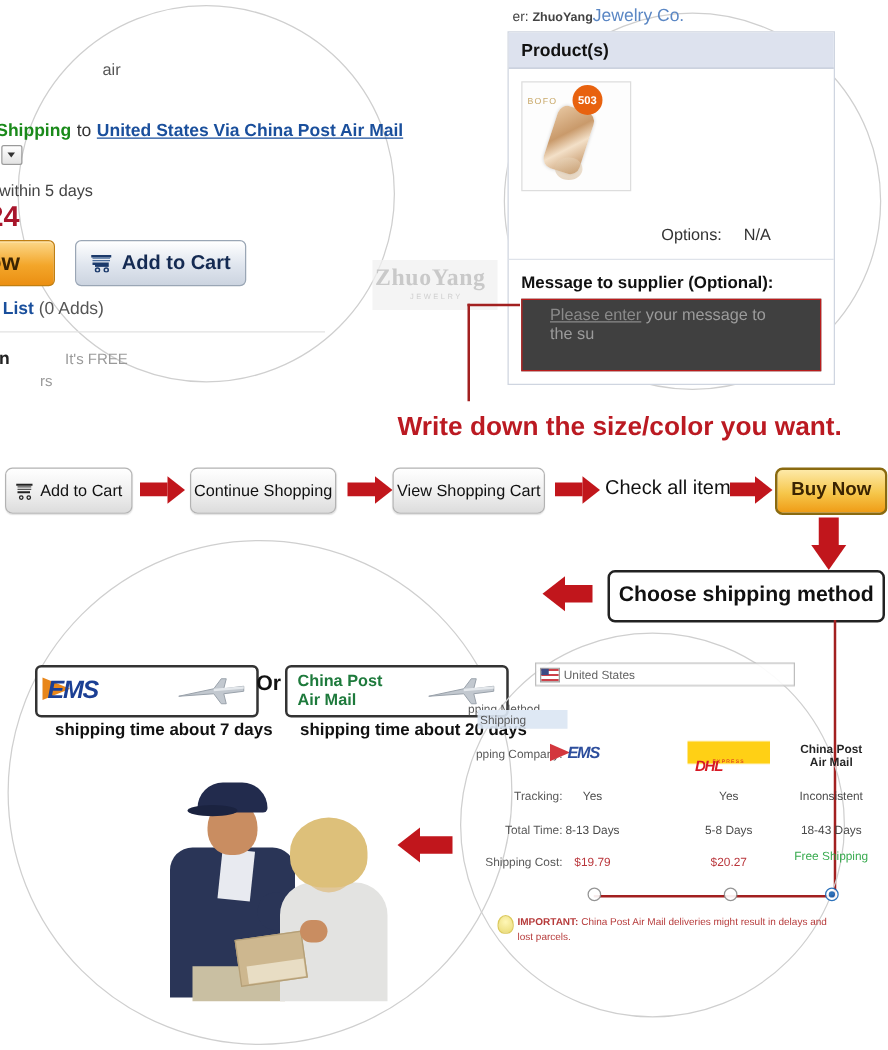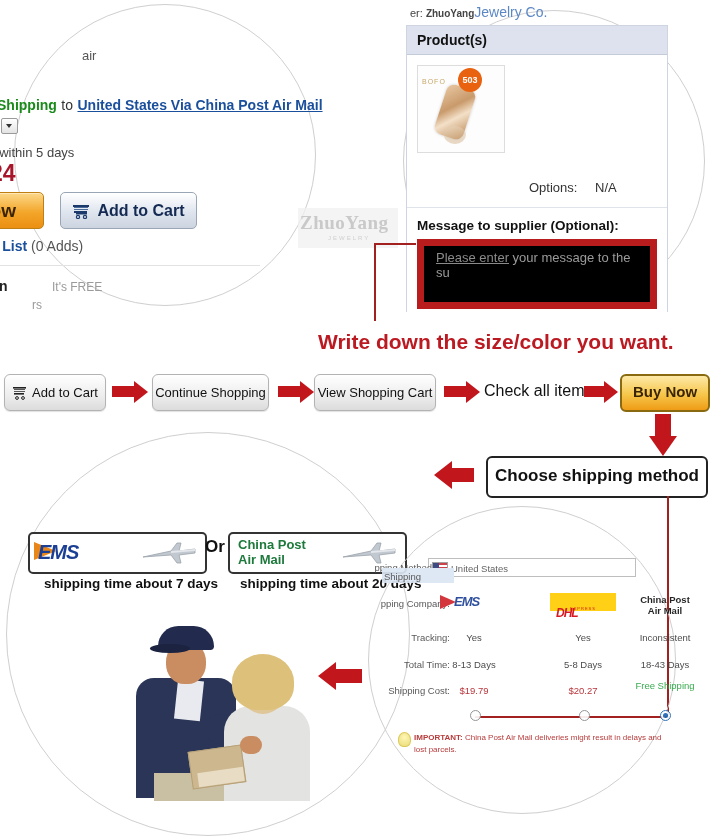--- a/index.html
+++ b/index.html
@@ -66,21 +66,21 @@
   .tr-ring{position:absolute;left:22px;top:20px;width:30px;height:52px;
      background:linear-gradient(135deg,#e9c9a4,#c99a6b 40%,#f3e0c8 60%,#b9834f);
      border-radius:8px;transform:rotate(18deg);box-shadow:0 0 3px rgba(0,0,0,.2);}
   .tr-ring2{position:absolute;left:26px;top:60px;width:22px;height:18px;
      background:linear-gradient(#e8d5bb,#cfae86);border-radius:50%;opacity:.5;}
   .tr-title{font-size:12.5px;font-weight:bold;color:#1866b0;line-height:15px;}
   .tr-opts{padding:0 10px 12px 108px;font-size:13px;color:#333;}
   .tr-opts span{margin-left:14px;}
   .tr-msg{border-top:1px solid #dfe3ea;padding:10px;}
   .tr-msglbl{font-size:13.5px;font-weight:bold;color:#111;margin-bottom:6px;}
-  .tr-ta{border:7px solid #b91c1c;height:48px;padding:4px 12px;font-size:13px;color:#9b9b9b;background:#000000;}
+  .tr-ta{border:1px solid #b91c1c;height:48px;padding:4px 22px;font-size:13px;color:#9b9b9b;background:#404040;}
   .tr-ta u{color:#8a8a8a;}
 
   
   .watermark{position:absolute;left:298px;top:208px;width:100px;height:40px;
      background:rgba(240,240,240,.75);}
   .wm-t{position:absolute;left:2px;top:4px;font-family:"Liberation Serif","DejaVu Serif",serif;
      font-size:19px;font-weight:bold;color:#c9c9c9;letter-spacing:.5px;}
   .wm-s{position:absolute;left:30px;top:27px;font-size:6px;color:#cfcfcf;letter-spacing:2px;}
 
   
@@ -124,21 +124,21 @@
   .cp-logo{position:absolute;left:8px;top:3px;font-size:13px;font-weight:bold;
      color:#1e7a3c;line-height:15px;}
   .plane{position:absolute;right:6px;top:6px;}
   .or-txt{position:absolute;left:205px;top:537px;font-size:17px;font-weight:bold;color:#111;}
   .ship-time{position:absolute;font-size:13.5px;font-weight:bold;color:#111;margin-left:12px;}
 
   
   #br-clip{left:352px;top:520px;width:358px;height:290px;}
   #br-inner{position:absolute;left:0;top:0;width:360px;opacity:.92;}
   .country-sel{position:absolute;left:76px;top:10px;width:206px;height:17px;
-     border:1px solid #b9b9b9;background:#fff;font-size:9.5px;color:#555;margin-top:28px;}
+     border:1px solid #b9b9b9;background:#fff;font-size:9.5px;color:#555;}
   .flag{position:absolute;left:3px;top:3px;width:14px;height:10px;
      background:linear-gradient(#c9303a 0 20%,#fff 20% 40%,#c9303a 40% 60%,#fff 60% 80%,#c9303a 80%);
      border:.5px solid #999;}
   .flag:before{content:"";position:absolute;left:0;top:0;width:6px;height:5px;background:#2c3b7a;}
   .country-name{position:absolute;left:22px;top:3.5px;}
   .sm-label{position:absolute;font-size:9.5px;color:#4a4a4a;text-align:right;}
   .free-ship-tag{position:absolute;left:30px;top:48px;width:72px;height:15px;background:#dce6f3;}
   .tbl-col-hdr{position:absolute;font-size:9.5px;font-weight:bold;color:#111;text-align:center;line-height:11px;}
   .tbl-cell{position:absolute;font-size:9.5px;color:#3a3a3a;text-align:center;}
   .ems-mini{position:absolute;left:88px;top:72px;width:68px;height:20px;}

